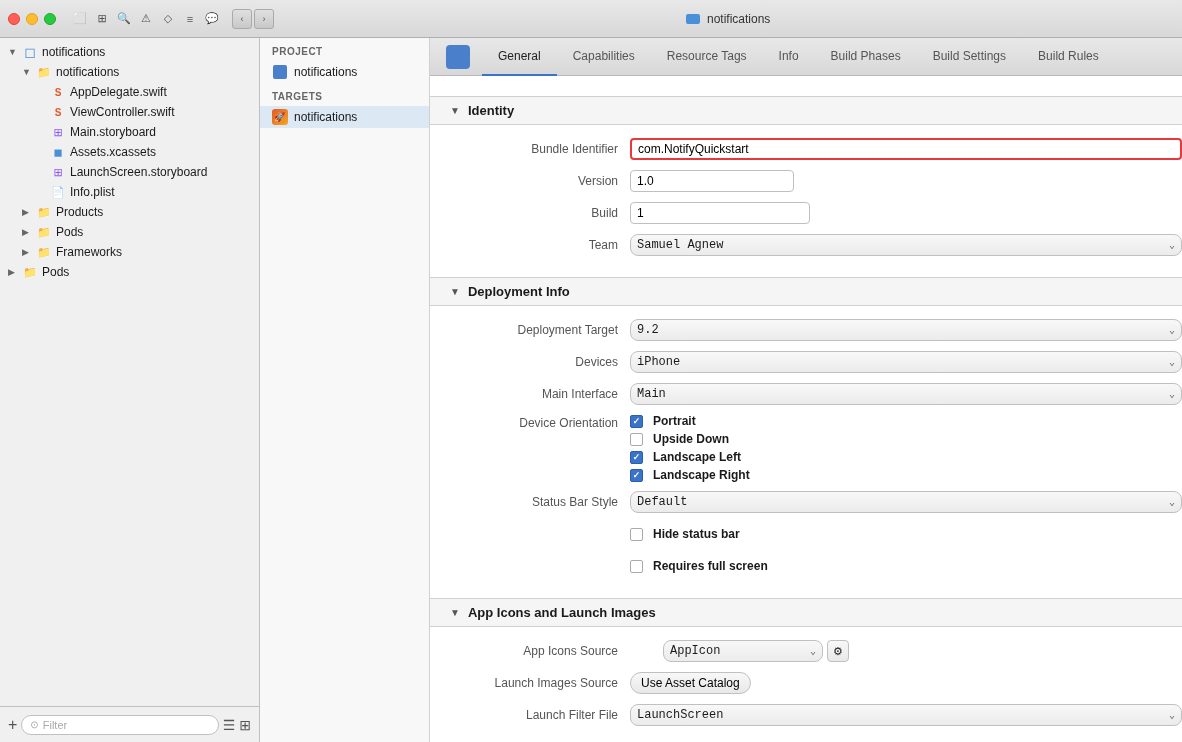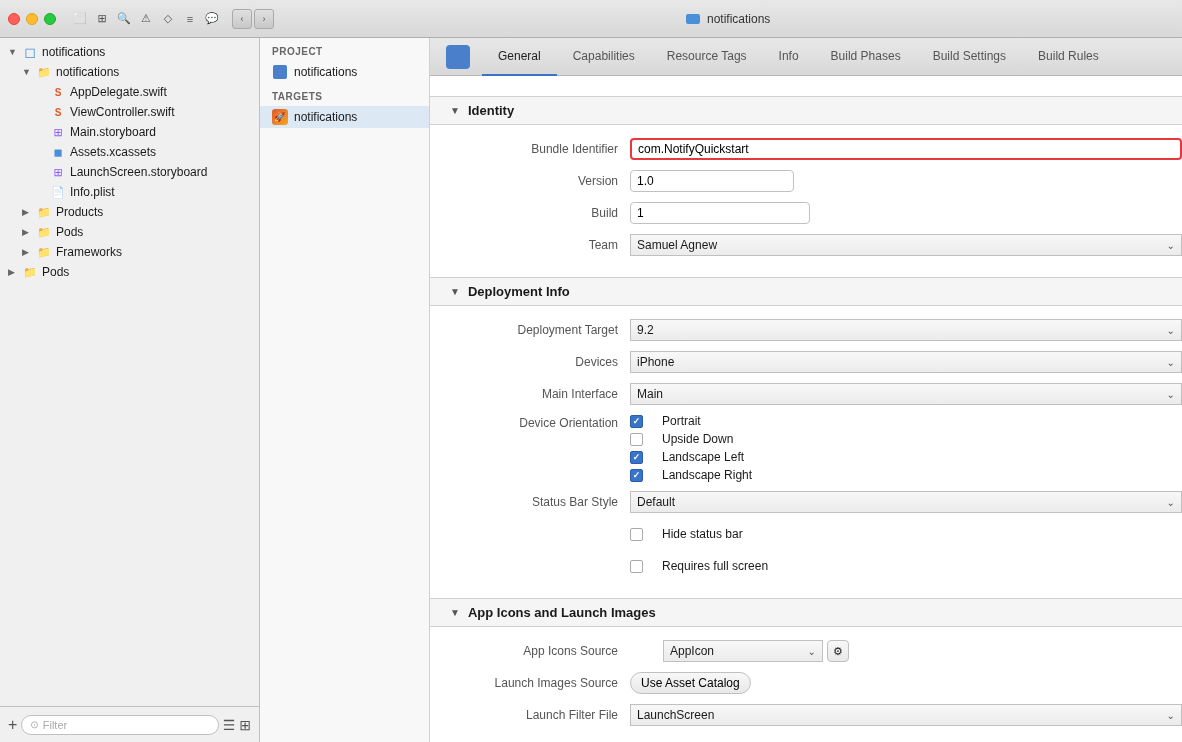--- a/index.html
+++ b/index.html
@@ -61,24 +61,24 @@
     .section { margin-bottom: 0; }
     .section-header { display: flex; align-items: center; padding: 6px 20px; background: #f5f5f5; border-top: 1px solid #d0d0d0; border-bottom: 1px solid #d0d0d0; margin-bottom: 0; }
     .section-header .disclosure-arrow { font-size: 10px; color: #555; margin-right: 8px; cursor: pointer; }
     .section-header .section-title { font-size: 13px; font-weight: 600; color: #1a1a1a; }
     .form-area { padding: 12px 0; }
     .form-row { display: flex; align-items: center; margin-bottom: 8px; min-height: 24px; }
     .form-label { text-align: right; width: 200px; padding-right: 12px; font-size: 12px; color: #555; flex-shrink: 0; }
     .form-control { flex: 1; max-width: 560px; }
     .text-input { height: 22px; border: 1px solid #c0c0c0; border-radius: 4px; padding: 0 6px; font-size: 12px; width: 100%; background: white; }
     .text-input.highlighted { border: 2px solid #e8383c; outline: none; }
-    .select-box { height: 22px; border: 1px solid #c0c0c0; border-radius: 0; padding: 0 6px; font-size: 12px; background: linear-gradient(to bottom, #f8f8f8, #ebebeb); display: flex; align-items: center; justify-content: space-between; min-width: 180px; cursor: pointer; }
+    .select-box { height: 22px; border: 1px solid #c0c0c0; border-radius: 8px; padding: 0 6px; font-size: 12px; background: linear-gradient(to bottom, #f8f8f8, #ebebeb); display: flex; align-items: center; justify-content: space-between; min-width: 180px; cursor: pointer; font-family: Liberation Mono, monospace; }
     .select-box .select-text { flex: 1; }
     .select-arrow { font-size: 10px; color: #555; margin-left: 4px; }
-    .checkbox-row { display: flex; align-items: center; gap: 19px; }
+    .checkbox-row { display: flex; align-items: center; gap: 10px; font-weight: bold; }
     .checkbox { width: 13px; height: 13px; border: 1px solid #aaa; border-radius: 2px; display: flex; align-items: center; justify-content: center; background: white; flex-shrink: 0; }
     .checkbox.checked { background: #3a74c8; border-color: #2a5fb0; }
     .checkbox.checked::after { content: '✓'; color: white; font-size: 9px; font-weight: bold; }
     .checkbox-label { font-size: 12px; color: #1a1a1a; }
     .btn { height: 22px; border: 1px solid #c0c0c0; border-radius: 11px; padding: 0 10px; font-size: 12px; background: linear-gradient(to bottom, #f8f8f8, #e8e8e8); cursor: pointer; display: flex; align-items: center; }
     .gear-btn { width: 22px; height: 22px; border: 1px solid #c0c0c0; border-radius: 4px; background: linear-gradient(to bottom, #f8f8f8, #e8e8e8); display: flex; align-items: center; justify-content: center; font-size: 11px; cursor: pointer; }
 
     
     .orientation-group { display: flex; flex-direction: column; gap: 4px; }
 

